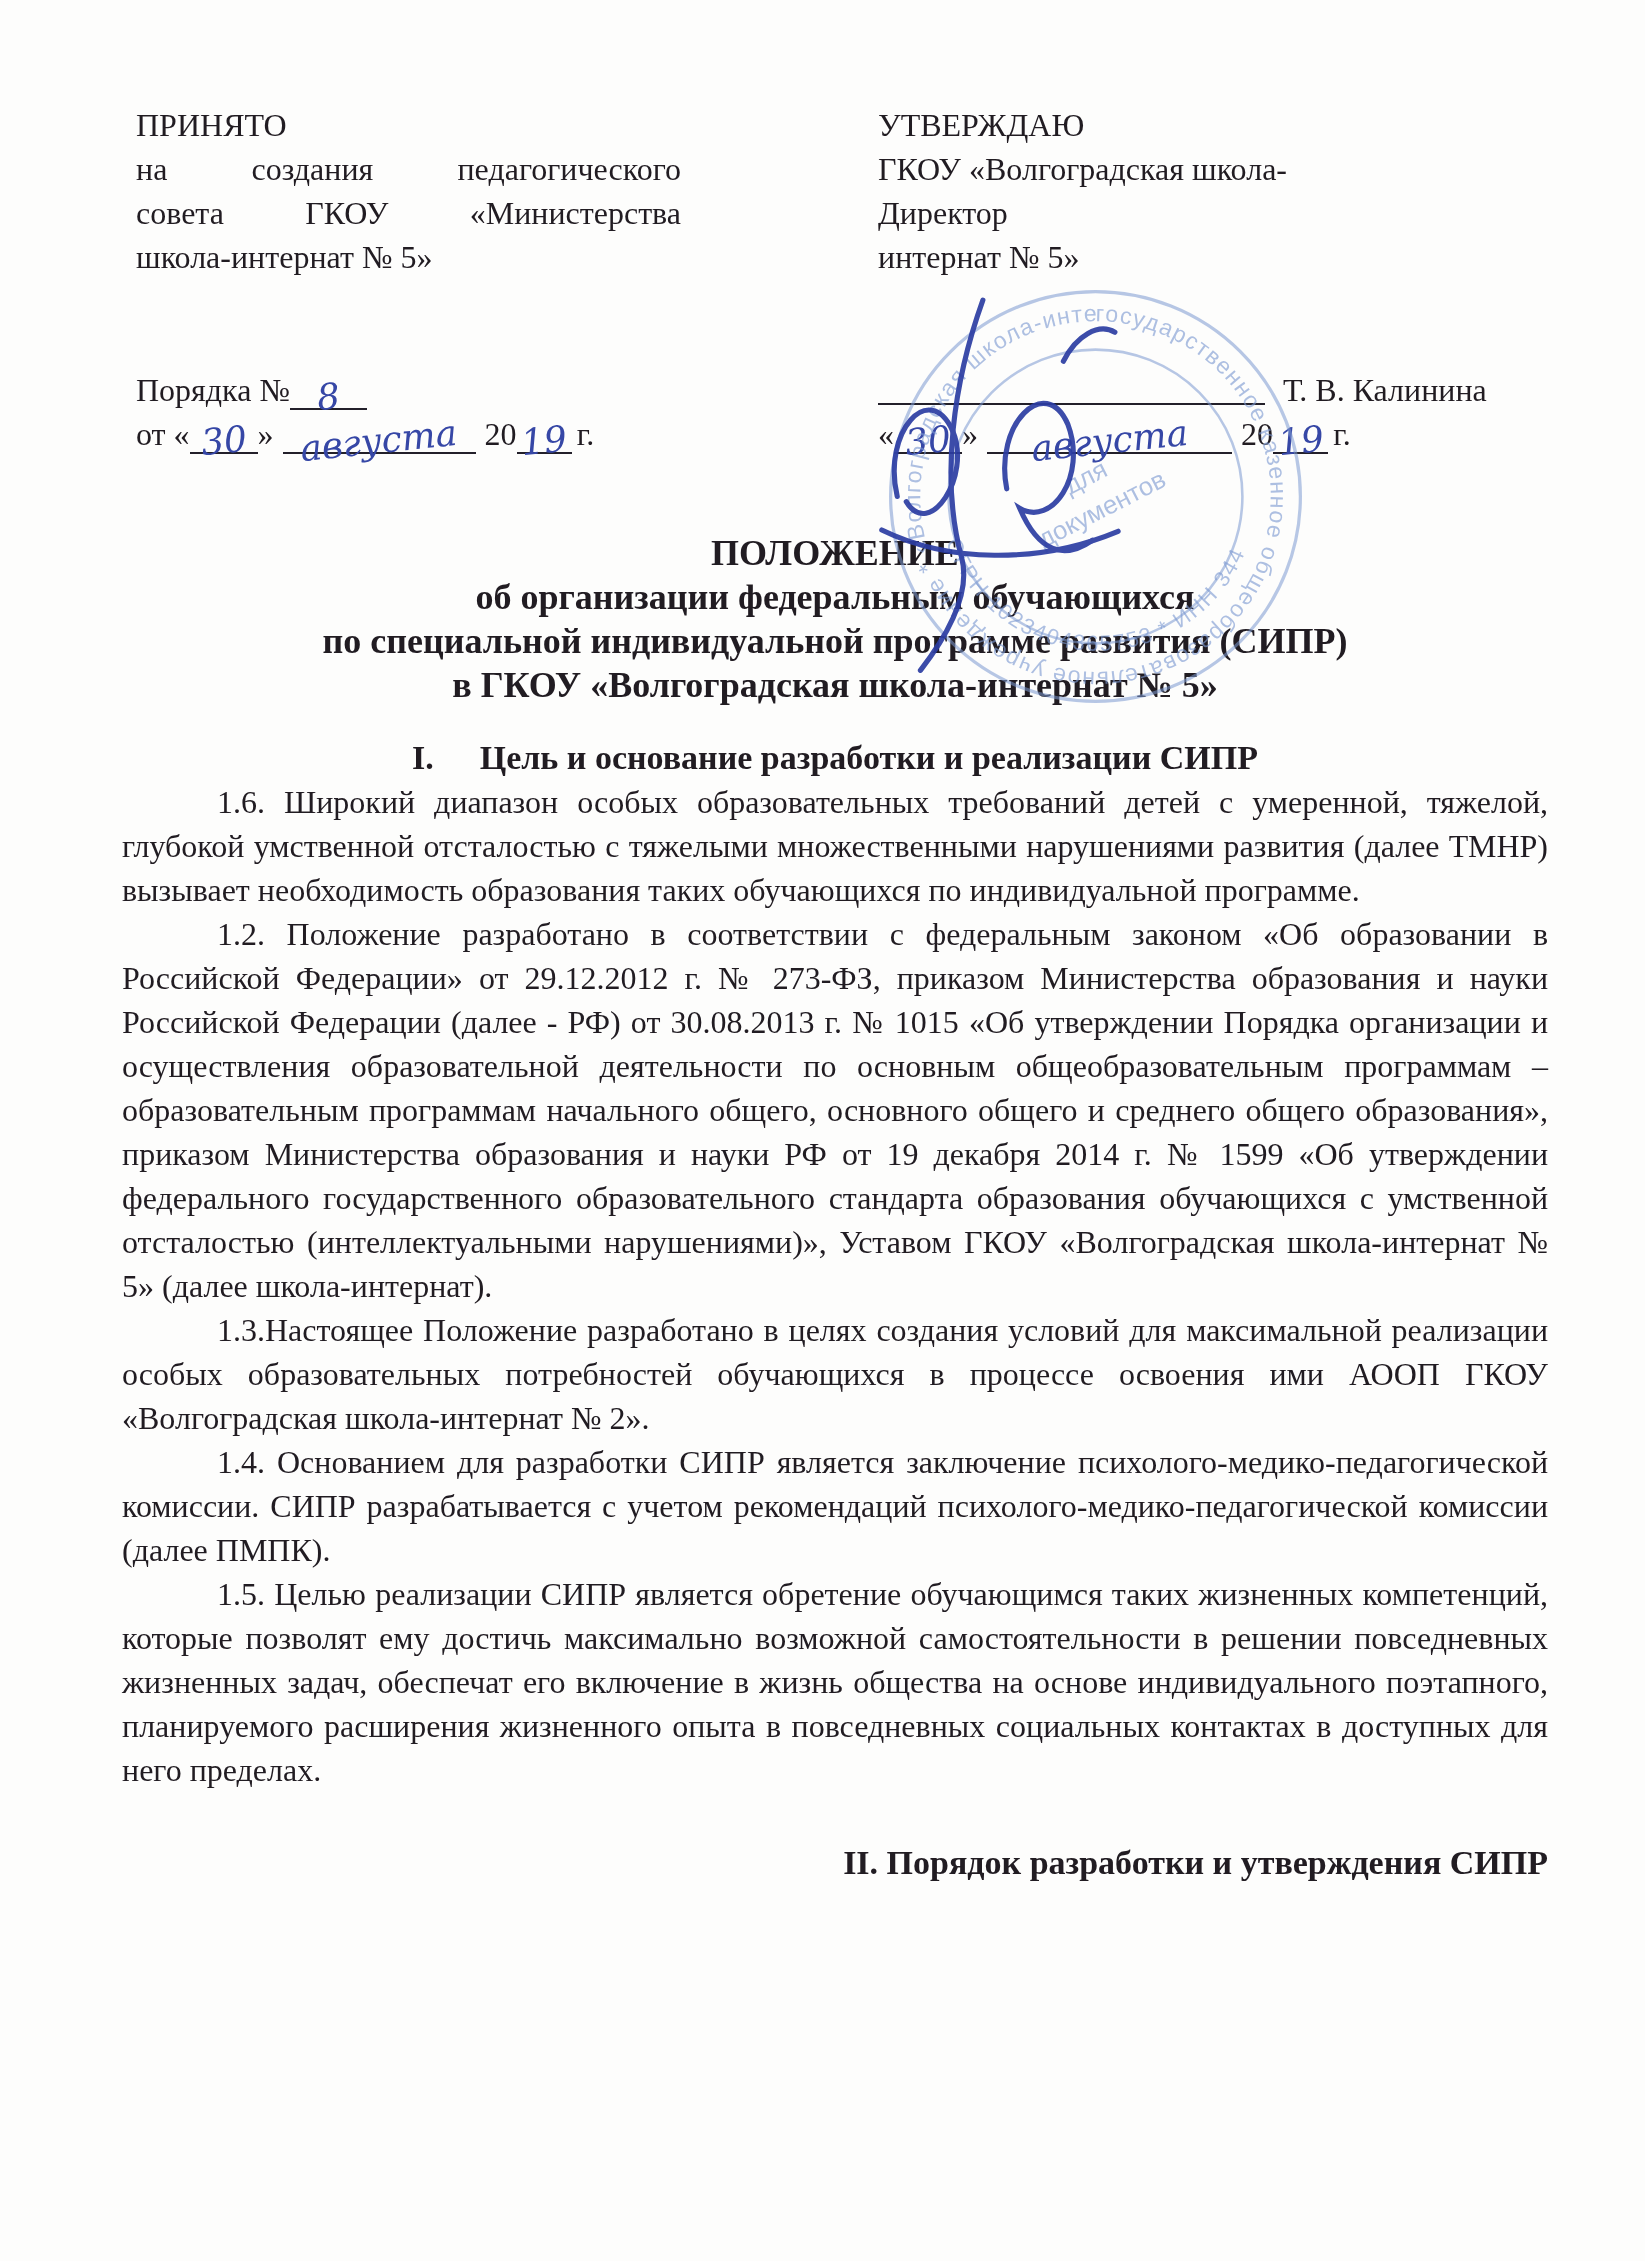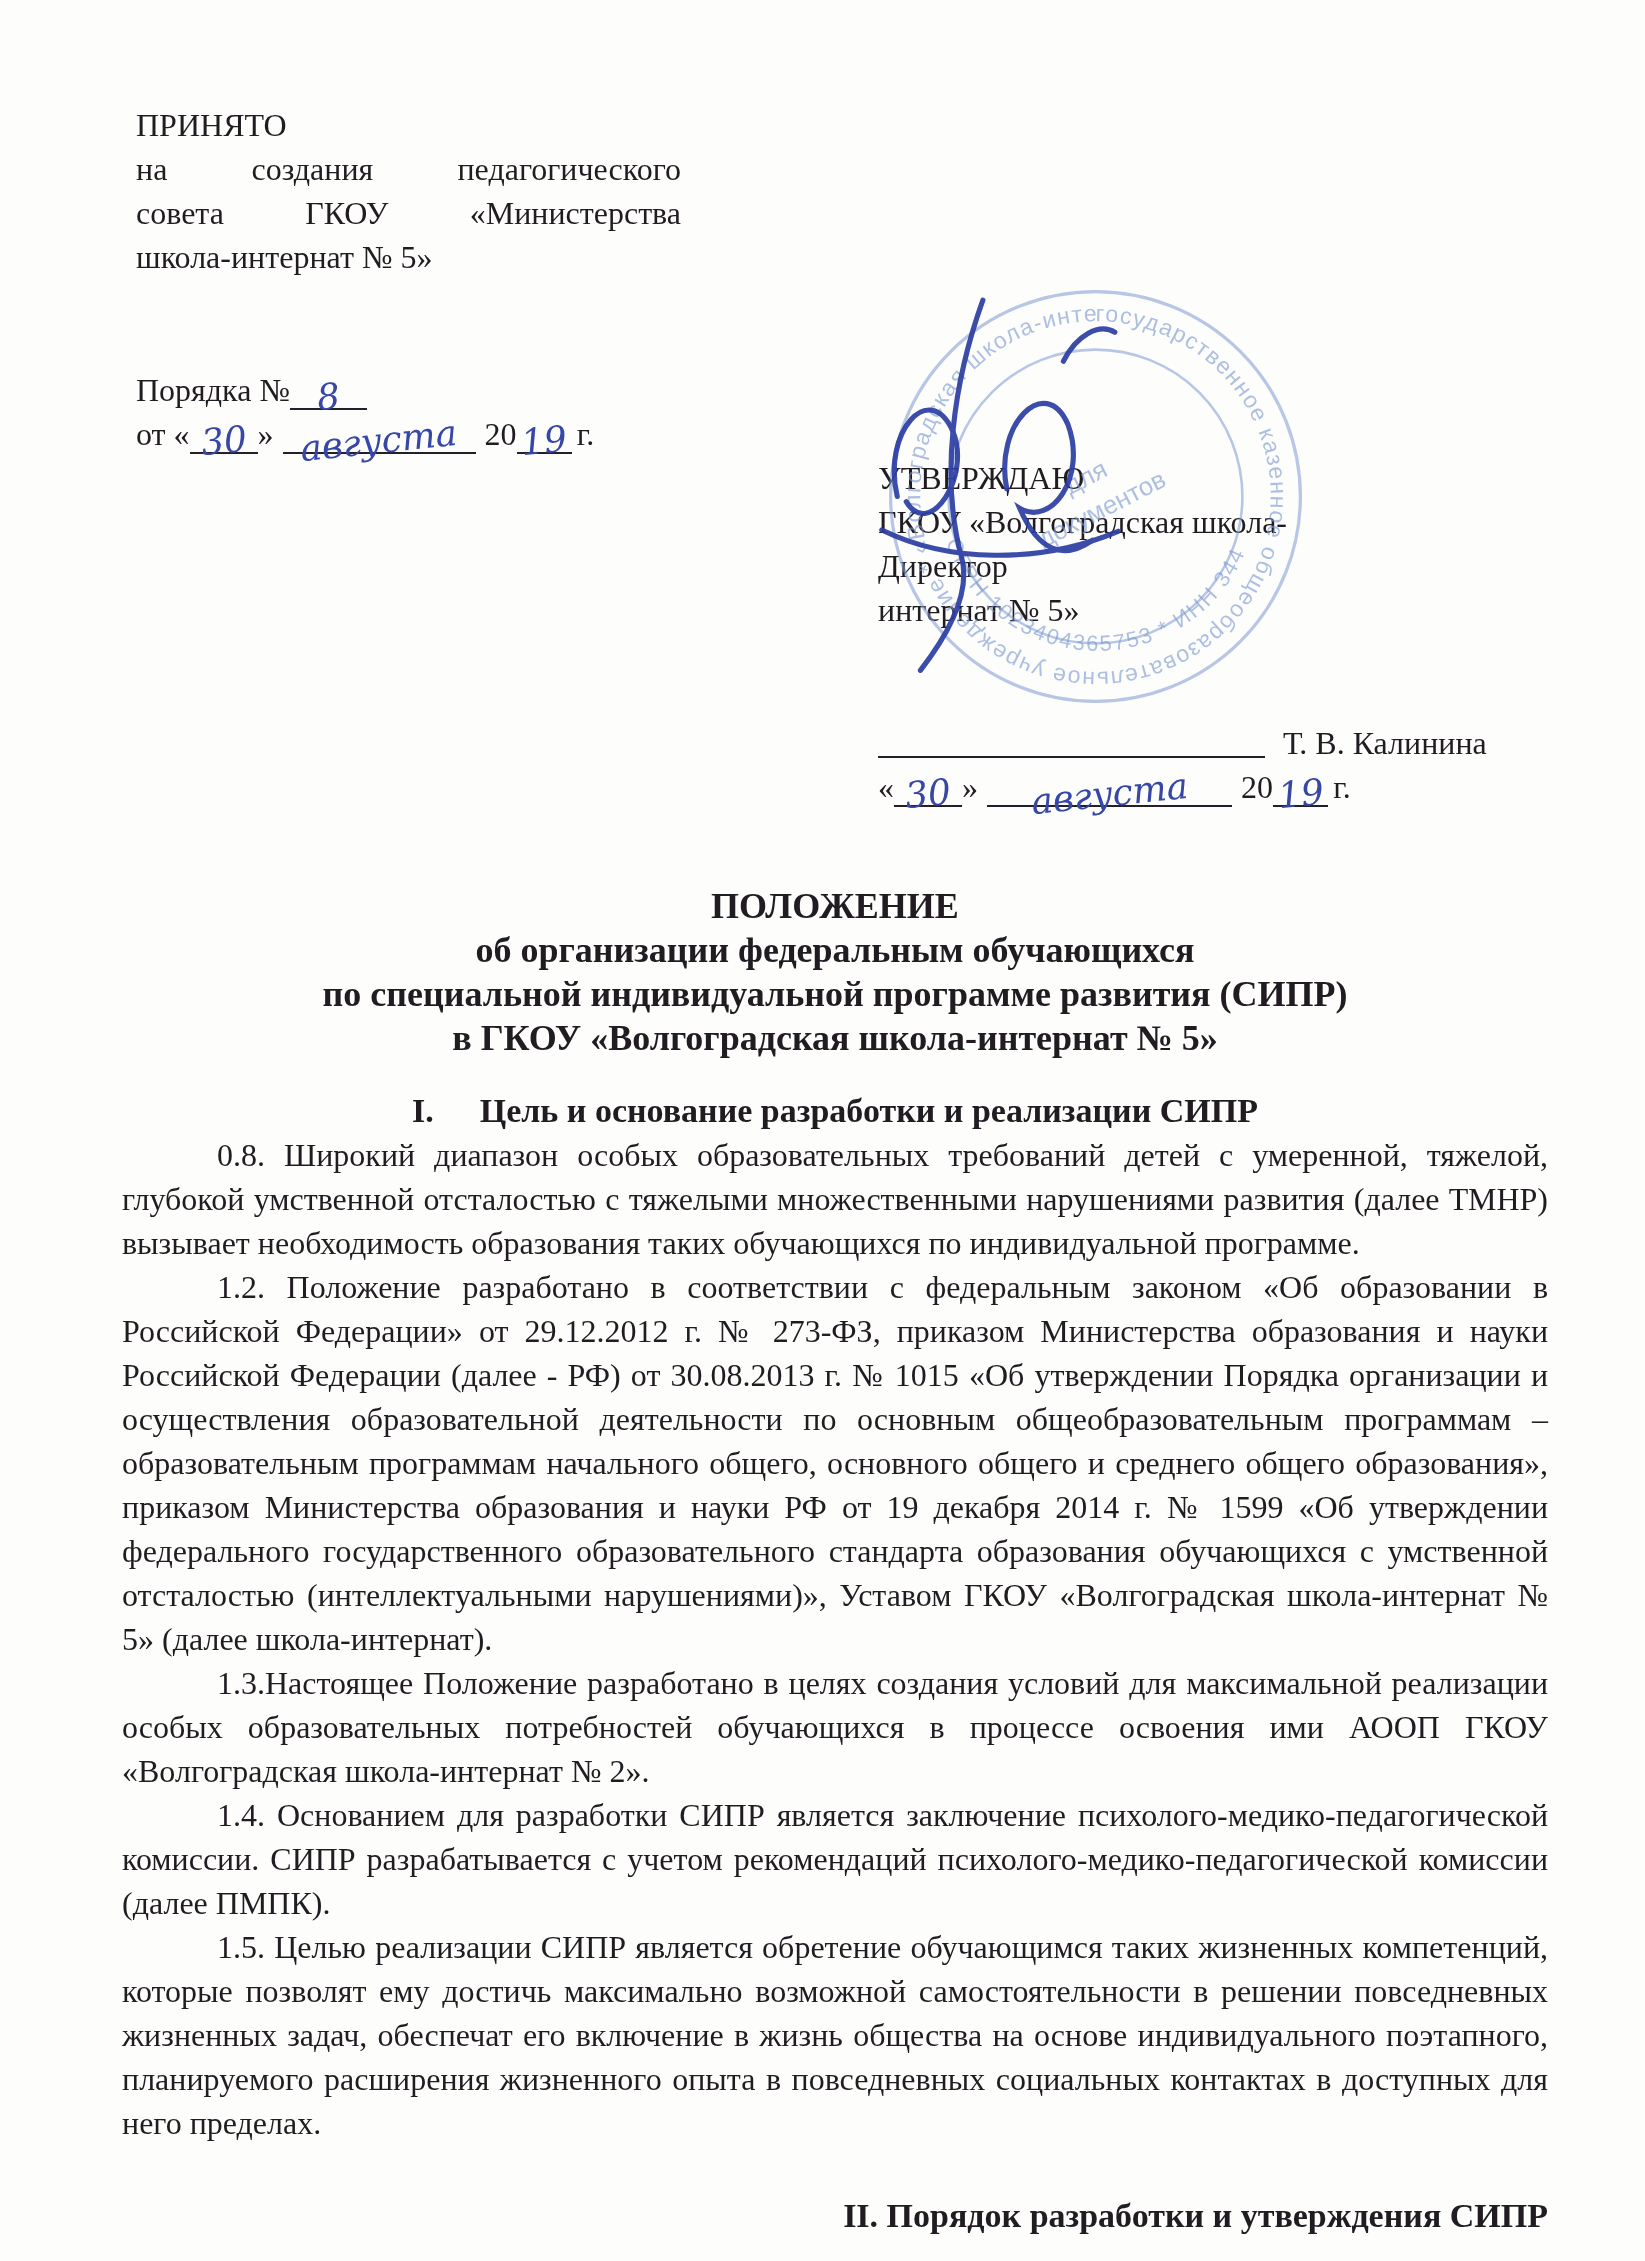--- a/index.html
+++ b/index.html
@@ -10,21 +10,21 @@
     background:#fdfdfc;
     font-family:"Liberation Serif", serif;
     color:#211c22;
     box-sizing:border-box;
     padding:103px 97px 0 122px;
     overflow:hidden;
   }
   .content { position:relative; z-index:1; }
 
   
-  .header { display:flex; font-size:32px;flex-direction:column; }
+  .header { display:flex; font-size:32px; }
   .col-left  { width:545px; margin-left:14px; }
   .col-right { width:670px; margin-left:auto; }
   .line { line-height:44px; min-height:44px; }
   .jline { text-align:justify; text-align-last:justify; }
   .spacer { height:89px; }
 
   .blank {
     display:inline-flex; justify-content:center; align-items:flex-end;
     border-bottom:2.6px solid #23202a;
     height:36px; vertical-align:-7.7px; position:relative;
@@ -154,21 +154,21 @@
       <div>по специальной индивидуальной программе развития (СИПР)</div>
       <div>в ГКОУ «Волгоградская школа-интернат № 5»</div>
     </div>
 
     <div class="sec-head">
       <span>I.</span>
       <span>Цель и основание разработки и реализации СИПР</span>
     </div>
 
     <div class="body">
-      <p>0.8. Широкий диапазон особых образовательных требований детей с умеренной, тяжелой, глубокой умственной отсталостью с тяжелыми множественными нарушениями развития (далее ТМНР) вызывает необходимость образования таких обучающихся по индивидуальной программе.</p>
+      <p>1.6. Широкий диапазон особых образовательных требований детей с умеренной, тяжелой, глубокой умственной отсталостью с тяжелыми множественными нарушениями развития (далее ТМНР) вызывает необходимость образования таких обучающихся по индивидуальной программе.</p>
       <p>1.2. Положение разработано в соответствии с федеральным законом «Об образовании в Российской Федерации» от 29.12.2012 г. № 273-ФЗ, приказом Министерства образования и науки Российской Федерации (далее - РФ) от 30.08.2013 г. № 1015 «Об утверждении Порядка организации и осуществления образовательной деятельности по основным общеобразовательным программам – образовательным программам начального общего, основного общего и среднего общего образования», приказом Министерства образования и науки РФ от 19 декабря 2014 г. № 1599 «Об утверждении федерального государственного образовательного  стандарта образования обучающихся с умственной отсталостью (интеллектуальными нарушениями)», Уставом ГКОУ «Волгоградская школа-интернат № 5» (далее школа-интернат).</p>
       <p>1.3.Настоящее Положение разработано в целях создания условий для максимальной реализации особых образовательных потребностей обучающихся в процессе освоения ими  АООП ГКОУ «Волгоградская школа-интернат № 2».</p>
       <p>1.4. Основанием для разработки СИПР является заключение психолого-медико-педагогической комиссии. СИПР разрабатывается с учетом рекомендаций психолого-медико-педагогической комиссии (далее ПМПК).</p>
       <p>1.5. Целью реализации СИПР является обретение обучающимся таких жизненных компетенций, которые позволят ему достичь максимально возможной самостоятельности в решении повседневных жизненных задач, обеспечат его включение в жизнь общества на основе индивидуального поэтапного, планируемого расширения жизненного опыта в повседневных социальных контактах в доступных для него пределах.</p>
     </div>
 
     <div class="sec-head sec-head-2">
       <span>II. Порядок разработки  и утверждения СИПР</span>
     </div>
 

